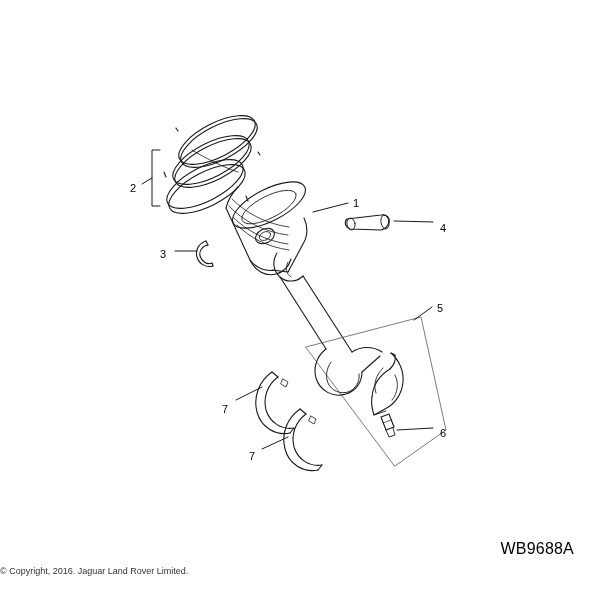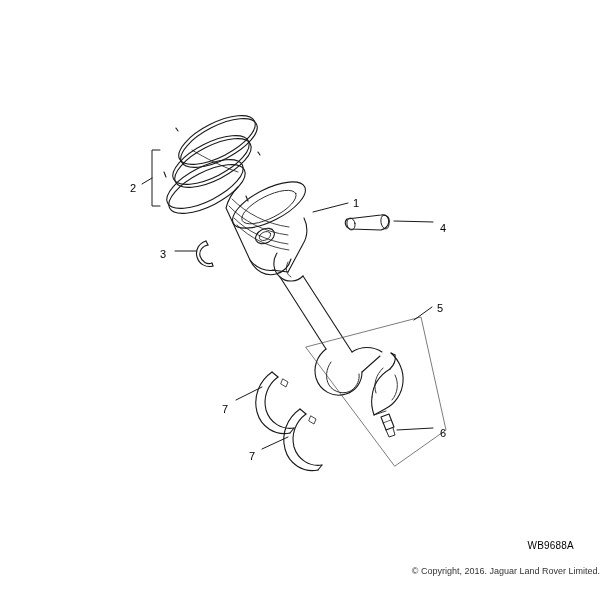--- a/index.html
+++ b/index.html
@@ -33,30 +33,30 @@
     font-size: 11px;
     color: #000000;
     line-height: 1;
     white-space: nowrap;
   }
   #part-number {
     position: absolute;
     right: 26px;
     top: 540px;
     font-family: "Liberation Sans", sans-serif;
-    font-size: 10px;
+    font-size: 16px;
     letter-spacing: 0.2px;
     color: #000000;
   }
   #copyright {
     position: absolute;
     left: 0;
-    right: 0;
+    right: 16px;
     top: 566px;
-    text-align: right;
+    text-align: left;
     font-family: "Liberation Sans", sans-serif;
     font-size: 9px;
     color: #333333;
   }
 </style>
 </head>
 <body>
 
 <div id="sheet">
 

